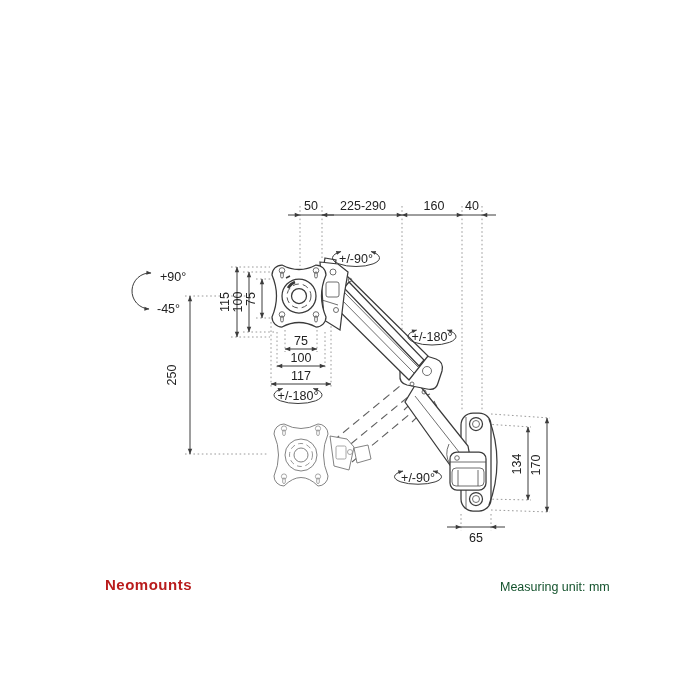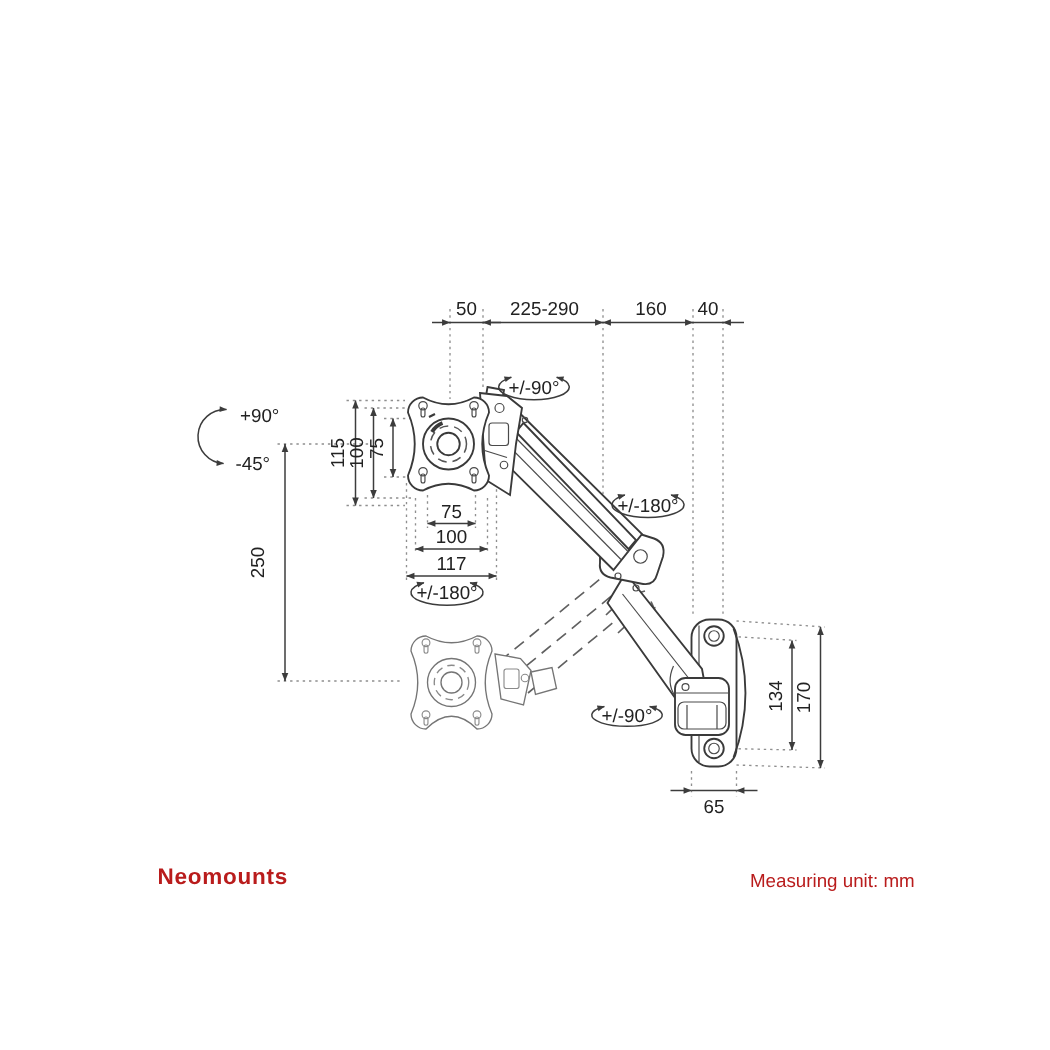--- a/index.html
+++ b/index.html
@@ -15,21 +15,21 @@
   .light{stroke:#757575;stroke-width:.9;fill:#ffffff;}
   .lightf{stroke:#8a8a8a;stroke-width:.75;fill:none;}
   .lightdash{stroke:#8a8a8a;stroke-width:.9;stroke-dasharray:5 3.5;fill:none;}
   .hubdash{stroke:#555555;stroke-width:1;stroke-dasharray:6 4;fill:none;}
   .phantom{stroke:#606060;stroke-width:1.1;stroke-dasharray:8 5;fill:none;}
   .rot{stroke:#3c3c3c;stroke-width:1;fill:none;}
   .dimtxt{font:12.5px "Liberation Sans", sans-serif;fill:#222222;}
   .rottxt{font:12.5px "Liberation Sans", sans-serif;fill:#222222;}
   .brand{position:absolute;left:105px;top:576px;font:bold 15px "Liberation Sans", sans-serif;
          color:#b91c1c;letter-spacing:.5px;}
-  .unit{position:absolute;left:500px;top:580px;font:12.5px "Liberation Sans", sans-serif;color:#b91c1c;}
+  .unit{position:absolute;left:500px;top:580px;font:12.5px "Liberation Sans", sans-serif;color:#14532d;}
 </style>
 </head>
 <body>
 
 <div class="canvas">
 <svg width="700" height="700" viewBox="0 0 700 700">
   <defs>
     <marker id="arw" viewBox="0 0 10 10" refX="9.6" refY="5" markerWidth="8.5" markerHeight="5.5" markerUnits="userSpaceOnUse" orient="auto-start-reverse">
       <path d="M0,1 L10,5 L0,9 Z" fill="#3c3c3c"></path>
     </marker>

